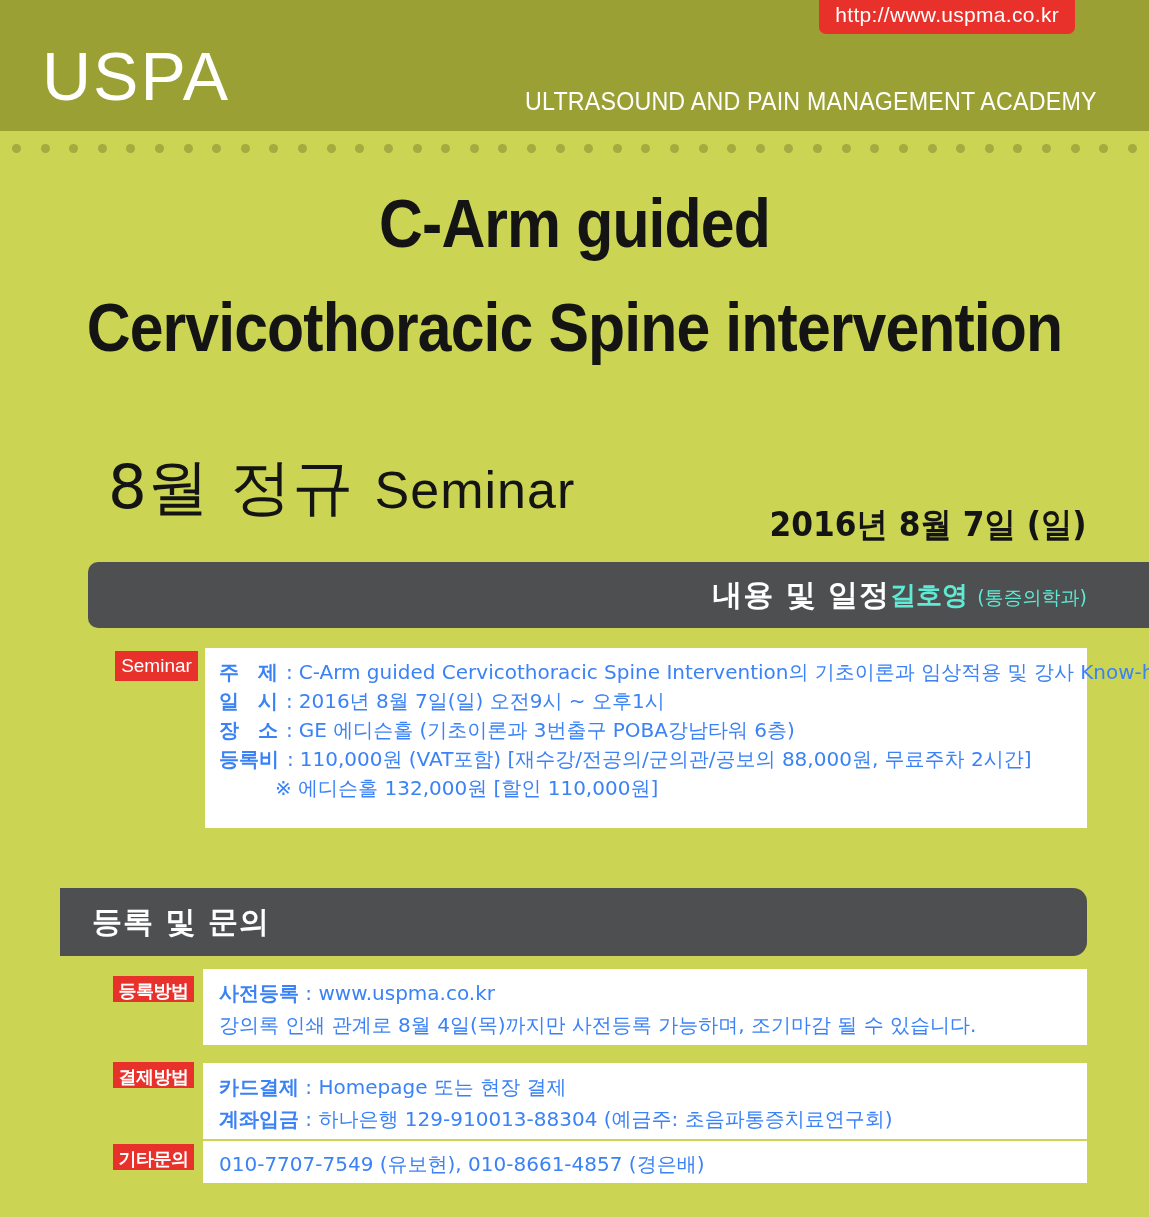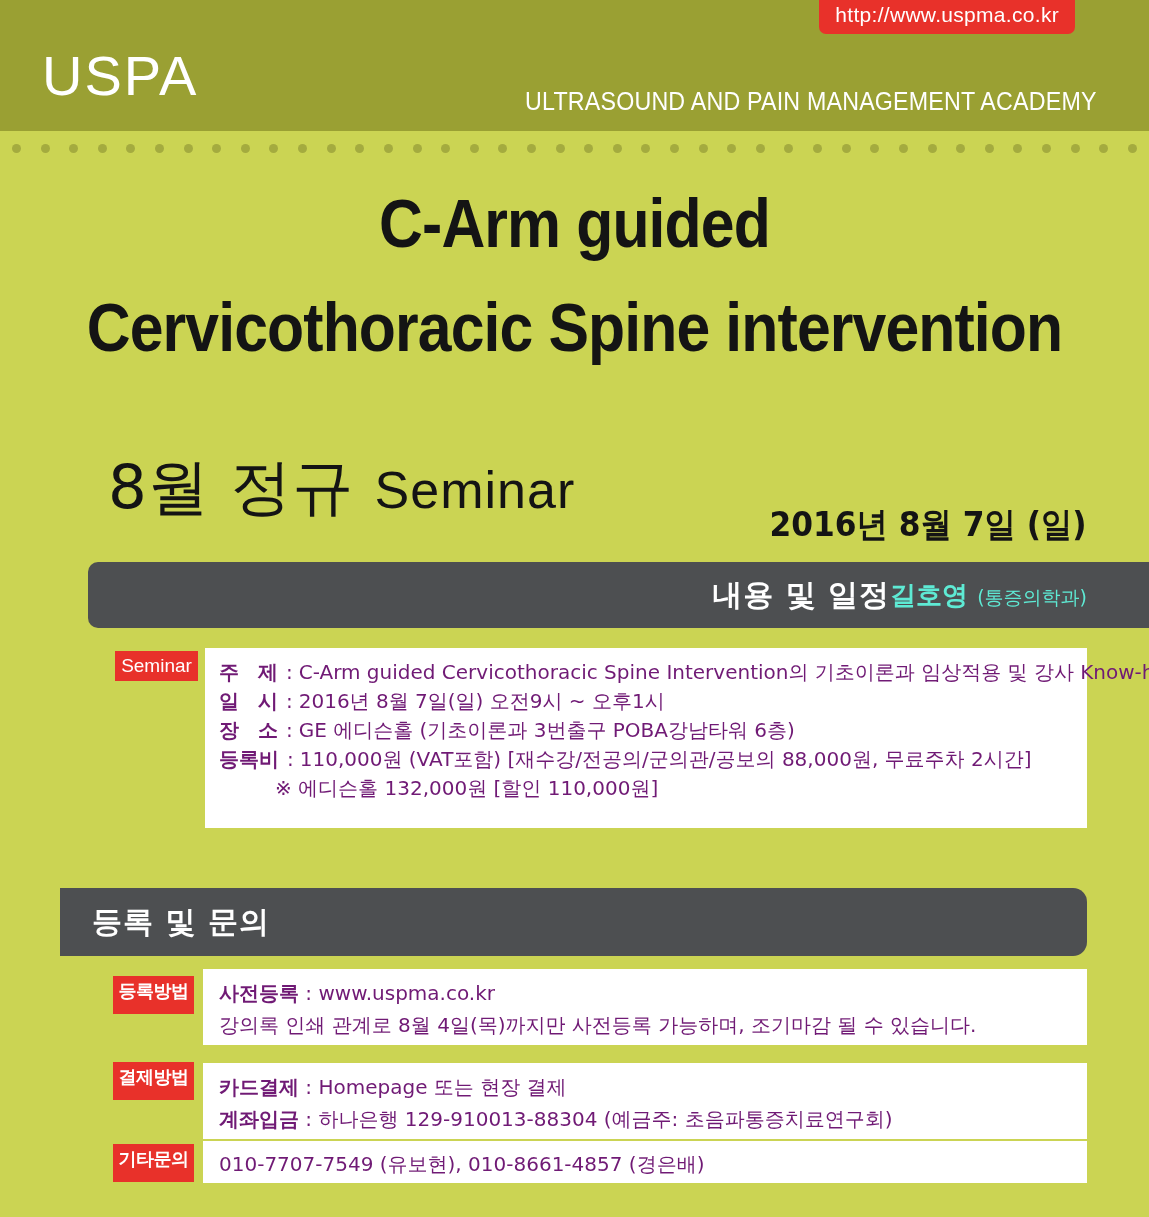--- a/index.html
+++ b/index.html
@@ -34,21 +34,21 @@
     padding: 9px 16px 7px 16px;
     border-radius: 0 0 7px 7px;
     white-space: nowrap;
     font-family: "Liberation Sans", sans-serif;
   }
   .logo {
     position: absolute;
     left: 42px;
     top: 34px;
     color: #ffffff;
-    font-size: 56px;
+    font-size: 68px;
     line-height: 84px;
     letter-spacing: 2px;
     font-weight: 300;
     font-family: "Liberation Sans", sans-serif;
   }
   .academy-line {
     position: absolute;
     right: 52px;
     top: 88px;
     color: #ffffff;
@@ -174,37 +174,37 @@
   }
   #tag-seminar {
     left: 115px; top: 651px;
     width: 83px; height: 30px;
     font-size: 19px;
     line-height: 30px;
     font-family: "Liberation Sans", sans-serif;
   }
   .tag-kr {
     left: 113px;
-    width: 81px; height: 38px;
+    width: 81px; height: 26px;
     font-size: 18px;
     line-height: 30px;
     font-weight: bold;
     letter-spacing: -.5px;
   }
   #tag-how   { top: 976px; }
   #tag-pay   { top: 1062px; }
   #tag-etc   { top: 1144px; }
 
   
   .whitebox {
     position: absolute;
     background: #ffffff;
     box-sizing: border-box;
     font-family: "DejaVu Sans", sans-serif;
-    color: #701a75;
+    color: #3b82f6;
   }
   #box-schedule {
     left: 205px; top: 648px;
     width: 882px; height: 180px;
     padding: 10px 16px 0 14px;
   }
   #box-how {
     left: 203px; top: 969px;
     width: 884px; height: 76px;
     padding: 8px 16px 0 16px;

